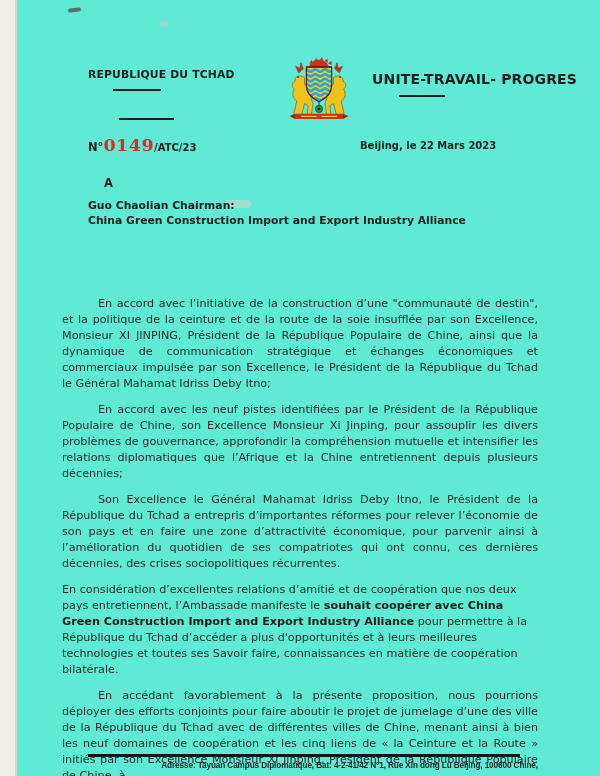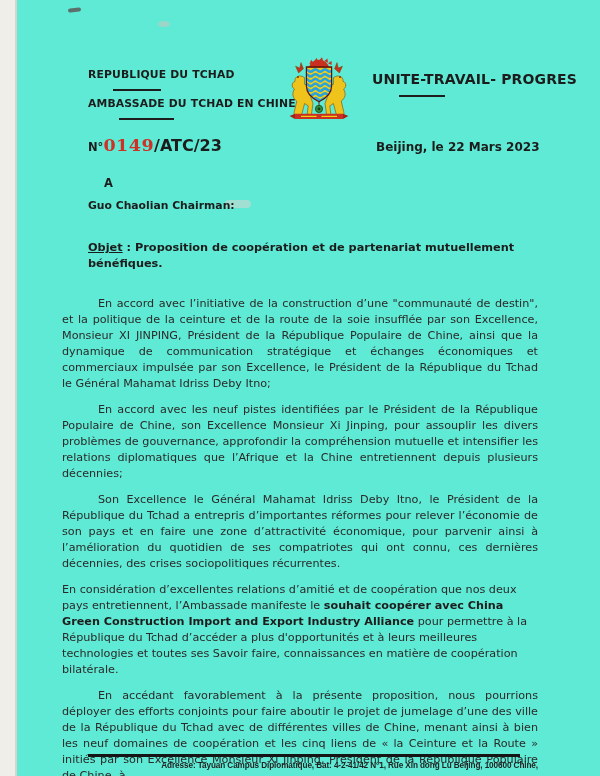--- a/index.html
+++ b/index.html
@@ -13,22 +13,22 @@
   .staple{position:absolute;left:68px;top:8px;width:13px;height:4px;background:#5a5a58;border-radius:2px;transform:rotate(-6deg);opacity:.85;}
   .smudge{position:absolute;left:158px;top:21px;width:12px;height:6px;background:#c9c7c2;border-radius:50%;opacity:.6;}
   .smudge2{position:absolute;left:225px;top:200px;width:26px;height:8px;background:#d8d6d1;border-radius:4px;opacity:.55;}
 
   .hdr-title{position:absolute;font-weight:bold;color:#1c1c1c;font-size:10.8px;letter-spacing:.15px;white-space:nowrap;}
   .rule{position:absolute;height:2px;background:#1d1d1d;}
 
   .ref{position:absolute;left:88px;top:135px;display:flex;align-items:baseline;color:#1c1c1c;}
   .ref .pre{font-weight:bold;font-size:11.5px;}
   .ref .num{font-family:"DejaVu Serif",serif;font-weight:bold;font-size:17.5px;letter-spacing:.5px;}
-  .ref .suf{font-weight:bold;font-size:16px;}
-  .date{position:absolute;left:376px;top:140px;font-weight:bold;font-size:12px;color:#1c1c1c;white-space:nowrap;}
+  .ref .suf{font-weight:bold;font-size:10px;}
+  .date{position:absolute;left:360px;top:140px;font-weight:bold;font-size:10px;color:#1c1c1c;white-space:nowrap;}
 
   .salut{position:absolute;left:104px;top:176px;font-weight:bold;font-size:11.5px;color:#1c1c1c;}
   .rcpt1{position:absolute;left:88px;top:199px;font-weight:bold;font-size:10.8px;color:#1c1c1c;white-space:nowrap;}
   .rcpt2{position:absolute;left:88px;top:214px;font-weight:bold;font-size:10.8px;color:#1c1c1c;white-space:nowrap;}
 
   .subject{position:absolute;left:88px;top:240px;width:442px;font-weight:bold;font-size:11.3px;line-height:15.5px;color:#1c1c1c;}
   .subject .obj{text-decoration:underline;}
 
   .body-text{position:absolute;left:62px;top:296px;width:476px;font-size:11.2px;line-height:16px;color:#2a2a2a;}
   .body-text p{margin:0 0 10px 0;}
@@ -48,21 +48,20 @@
 <div class="page">
 
   <div class="edge-strip"></div>
   <div class="edge-line"></div>
   <div class="staple"></div>
   <div class="smudge"></div>
   <div class="smudge2"></div>
 
   <div class="hdr-title" style="left:88px;top:68px;">REPUBLIQUE DU TCHAD</div>
   <div class="rule" style="left:113px;top:89px;width:48px;"></div>
-  <div class="hdr-title" style="left:88px;top:97px;">AMBASSADE DU TCHAD EN CHINE</div>
   <div class="rule" style="left:119px;top:118px;width:55px;"></div>
 
   <div class="emblem">
     <svg viewBox="0 0 120 104" width="72" height="63" xmlns="http://www.w3.org/2000/svg">
       <defs>
         <clipPath id="sh">
             <path d="M39,16 h42 v32 c0,13 -8,20 -21,26 c-13,-6 -21,-13 -21,-26 Z"></path>
           </clipPath>
       </defs>
 
@@ -114,24 +113,22 @@
 
   <div class="ref">
     <span class="pre">N°</span>
       <span class="num" style="color:#d03026;">0149</span>
       <span class="suf">/ATC/23</span>
   </div>
   <div class="date">Beijing, le 22 Mars 2023</div>
 
   <div class="salut">A</div>
   <div class="rcpt1">Guo Chaolian Chairman:</div>
+  <div class="rcpt2">China Green Construction Import and Export Industry Alliance</div>
 
-  <div class="subject">
-    <span class="obj">Objet</span><span> : </span><span>Proposition de coopération et de partenariat mutuellement bénéfiques.</span>
-  </div>
 
   <div class="body-text">
     <p class="just indent">En accord avec l’initiative de la construction d’une "communauté de destin", et la politique de la ceinture et de la route de la soie insufflée par son Excellence, Monsieur XI JINPING, Président de la République Populaire de Chine, ainsi que la dynamique de communication stratégique et échanges économiques et commerciaux impulsée par son Excellence, le Président de la République du Tchad le Général Mahamat Idriss Deby Itno;</p>
     <p class="just indent">En accord avec les neuf pistes identifiées par le Président de la République Populaire de Chine, son Excellence Monsieur Xi Jinping, pour assouplir les divers problèmes de gouvernance, approfondir la compréhension mutuelle et intensifier les relations diplomatiques que l’Afrique et la Chine entretiennent depuis plusieurs décennies;</p>
     <p class="just indent">Son Excellence le Général Mahamat Idriss Deby Itno, le Président de la République du Tchad a entrepris d’importantes réformes pour relever l’économie de son pays et en faire une zone d’attractivité économique, pour parvenir ainsi à l’amélioration du quotidien de ses compatriotes qui ont connu, ces dernières décennies, des crises sociopolitiques récurrentes.</p>
     <p><span>En considération d’excellentes relations d’amitié et de coopération que nos deux pays entretiennent, l’Ambassade manifeste le </span><span class="b">souhait coopérer avec  China Green Construction Import and Export Industry Alliance</span><span> pour permettre à la République du Tchad d’accéder a plus d'opportunités et à leurs meilleures technologies et toutes ses Savoir faire, connaissances en matière de coopération bilatérale.</span></p>
     <p class="just indent">En accédant favorablement à la présente proposition, nous pourrions déployer des efforts conjoints pour faire aboutir le projet de jumelage d’une des ville de la République du Tchad avec de différentes villes de Chine, menant ainsi à bien les neuf domaines de coopération et les cinq liens de « la Ceinture et la Route » initiés par son Excellence Monsieur Xi Jinping, Président de la République Populaire de Chine, à</p>
   </div>
 
   <div class="foot-rule"></div>

